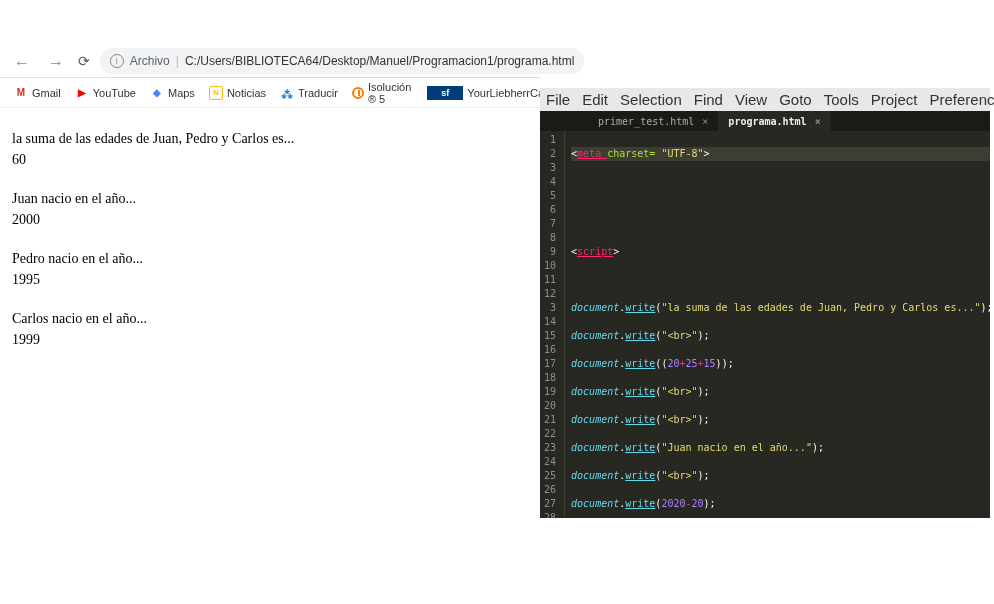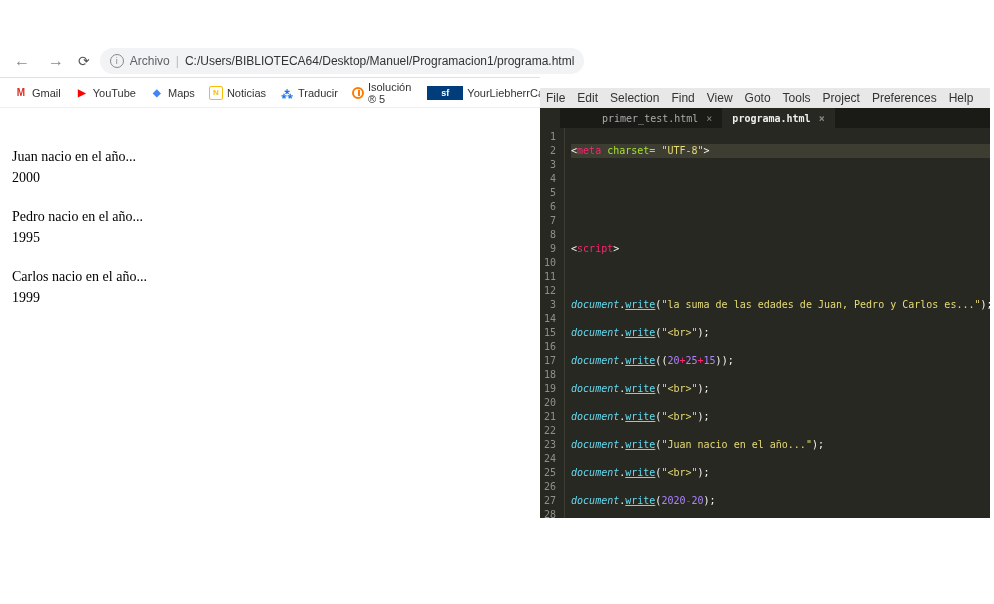--- a/index.html
+++ b/index.html
@@ -53,46 +53,46 @@
   .page-content { padding: 20px 12px; font-family: "Times New Roman", serif; font-size: 14px; line-height: 1.5; }
   .page-content .block { margin-bottom: 18px; }
 
   
   .editor {
     width: 450px; height: 430px; background: #272822; color: #f8f8f2;
     font-family: Consolas, monospace; font-size: 10px;
     display: flex; flex-direction: column;
   }
   .menu-bar {
-    background: #e8e8e8; color: #333; font-family: Arial; font-size: 12px;
+    background: #e8e8e8; color: #333; font-family: Arial; font-size: 15px;
     padding: 3px 6px; display: flex; gap: 12px;
   }
   .menu-item { cursor: pointer; }
   .tab-bar {
-    background: #1a1a17; display: flex; height: 20px; padding-left: 32px; margin-left: 20px;
+    background: #1a1a17; display: flex; height: 20px; padding-left: 48px;
   }
   .tab {
     padding: 3px 10px; color: #aaa; font-size: 10px; display: flex;
     align-items: center; gap: 8px; cursor: pointer;
   }
   .tab.active { background: #272822; color: #eee; font-weight: bold; }
   .tab-close { font-size: 10px; color: #888; }
   .code-area { flex: 1; display: flex; overflow: hidden; }
   .gutter {
     background: #272822; color: #8f908a; text-align: right;
     padding: 2px 8px 2px 4px; border-right: 1px solid #3e3d32;
     line-height: 14px; font-size: 10px;
   }
   .code {
     padding: 2px 6px; line-height: 14px; white-space: pre; font-size: 10px;
     position: relative;
   }
   .line { height: 14px; }
   .hl-line { background: #3e3d32; display: inline-block; min-width: 100%; }
-  .tag { color: #f92672; }
+  .tag { color: #f92672; text-decoration: underline; }
   .attr { color: #a6e22e; }
   .str { color: #e6db74; }
   .obj { color: #66d9ef; font-style: italic; }
   .fn { color: #66d9ef; text-decoration: underline; }
   .num { color: #ae81ff; }
   .pun { color: #f8f8f2; }
   .op { color: #f92672; }
 </style>
 </head>
 <body>
@@ -140,20 +140,22 @@
         <span>Isolución ® 5</span>
       </div>
       <div class="bm">
         <span class="bm-icon sf-icon">sf</span>
         <span>YourLiebherrCareer:…</span>
       </div>
     </div>
 
     <div class="page-content">
       <div class="block">
+        <div>la suma de las edades de Juan, Pedro y Carlos es...</div>
+        <div>60</div>
       </div>
       <div class="block">
         <div>Juan nacio en el año...</div>
         <div>2000</div>
       </div>
       <div class="block">
         <div>Pedro nacio en el año...</div>
         <div>1995</div>
       </div>
       <div class="block">

